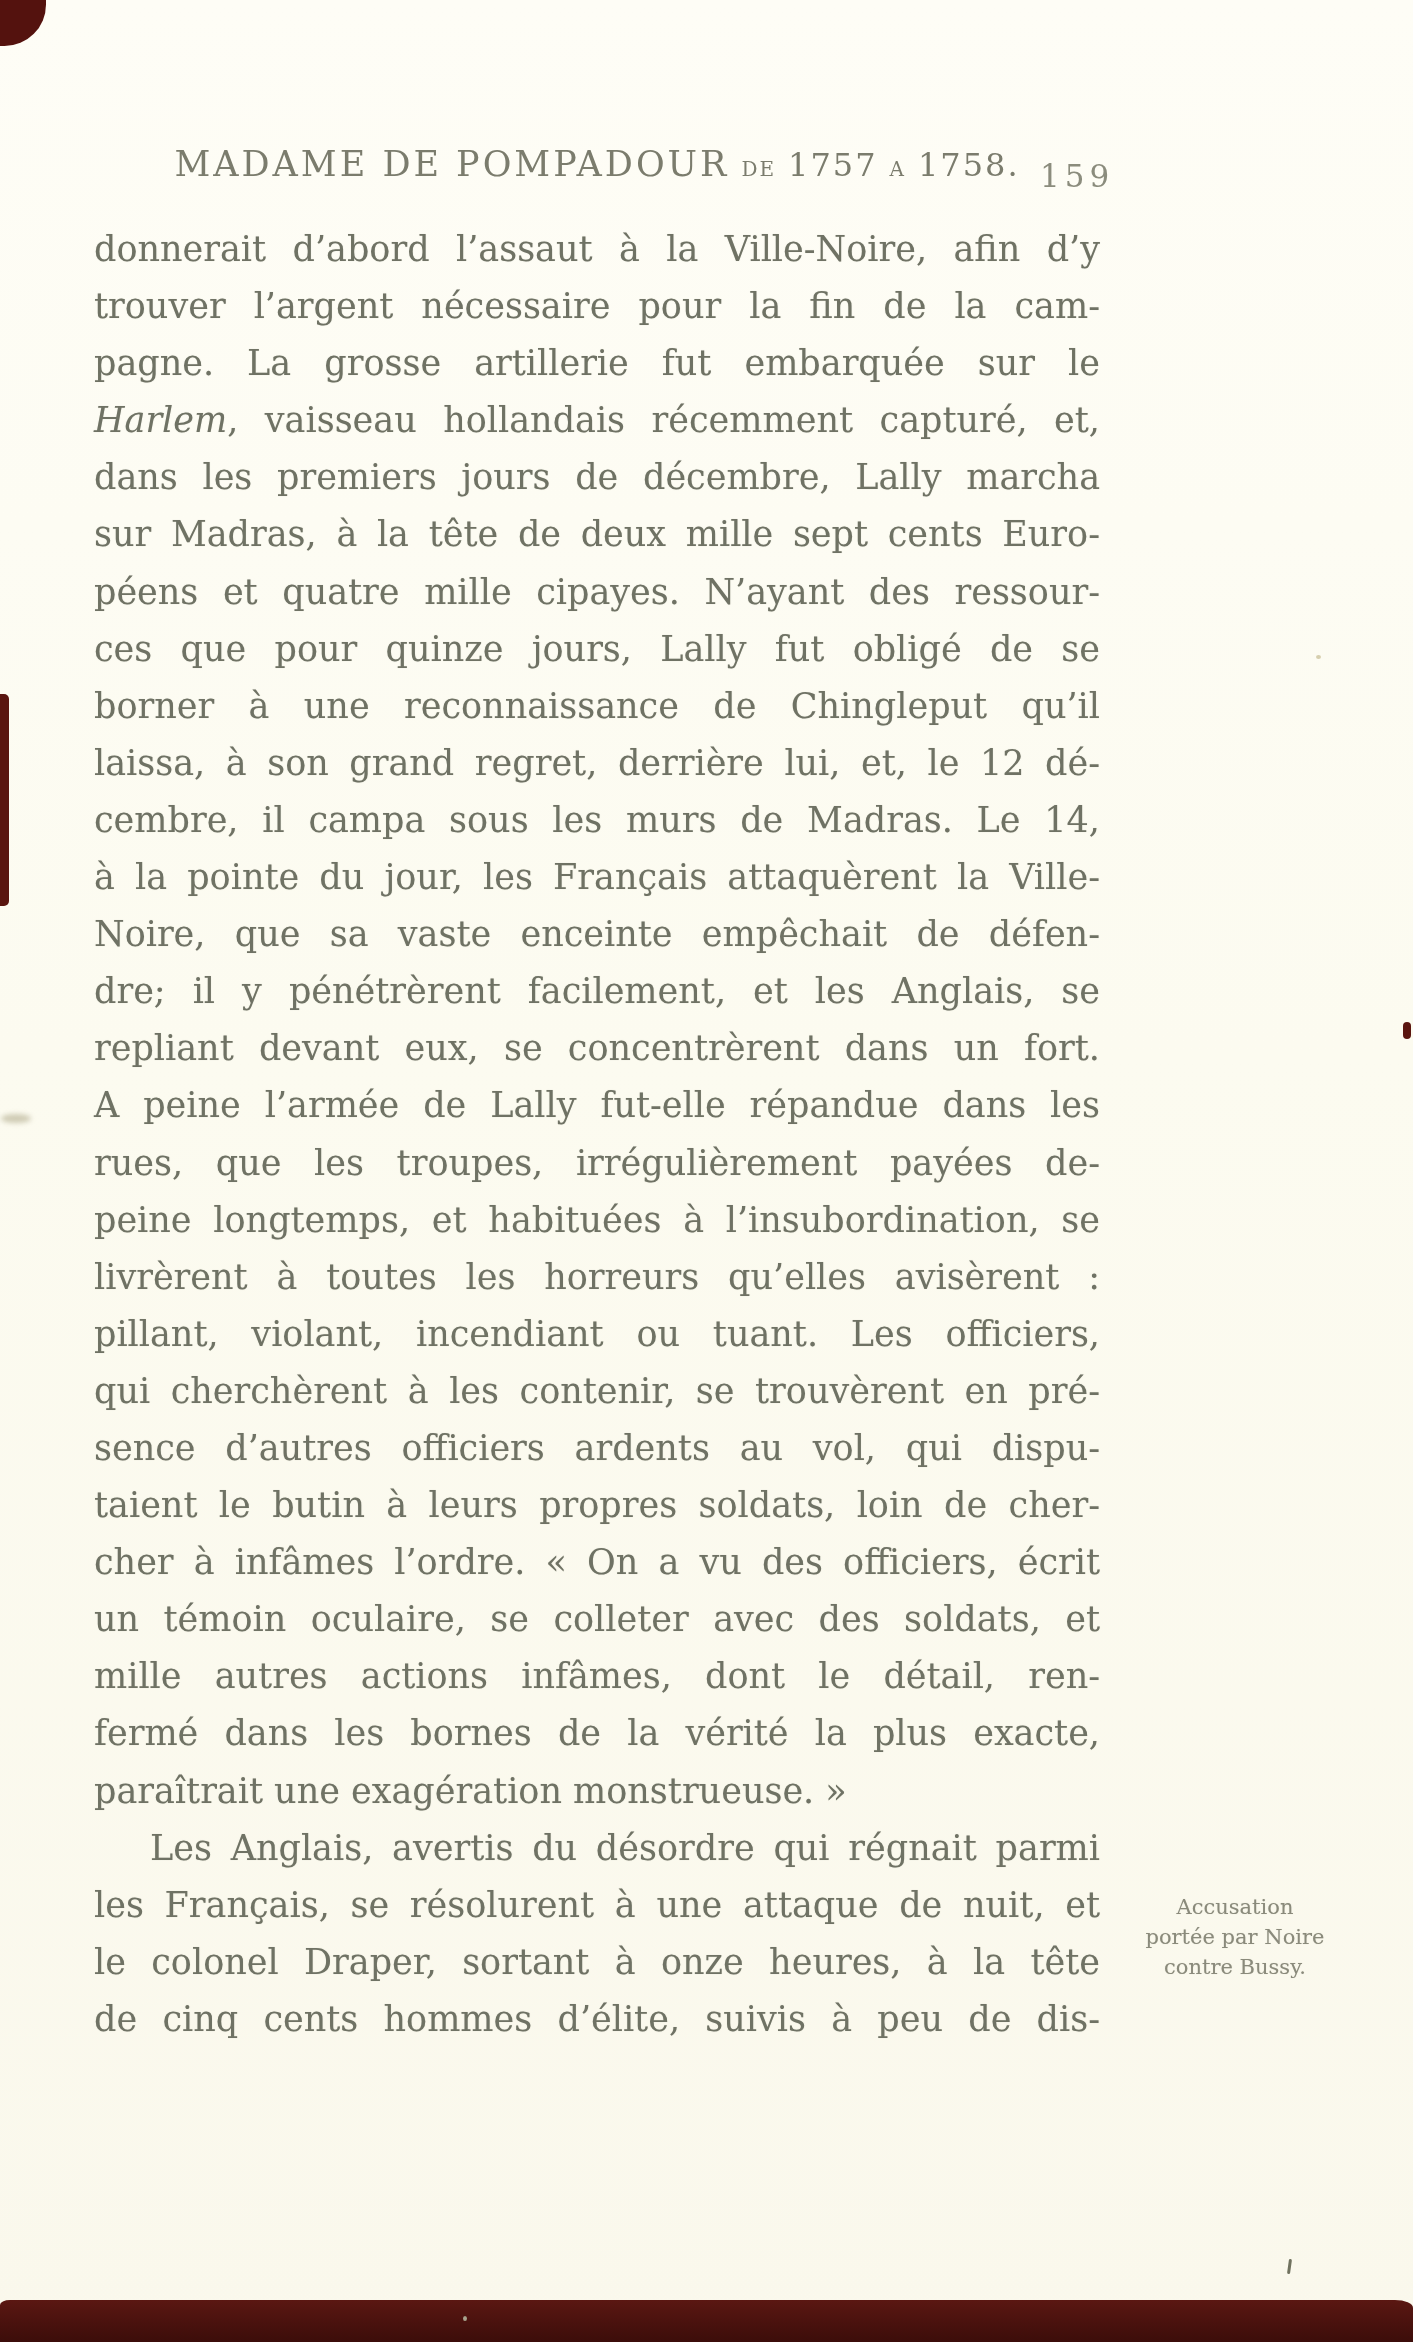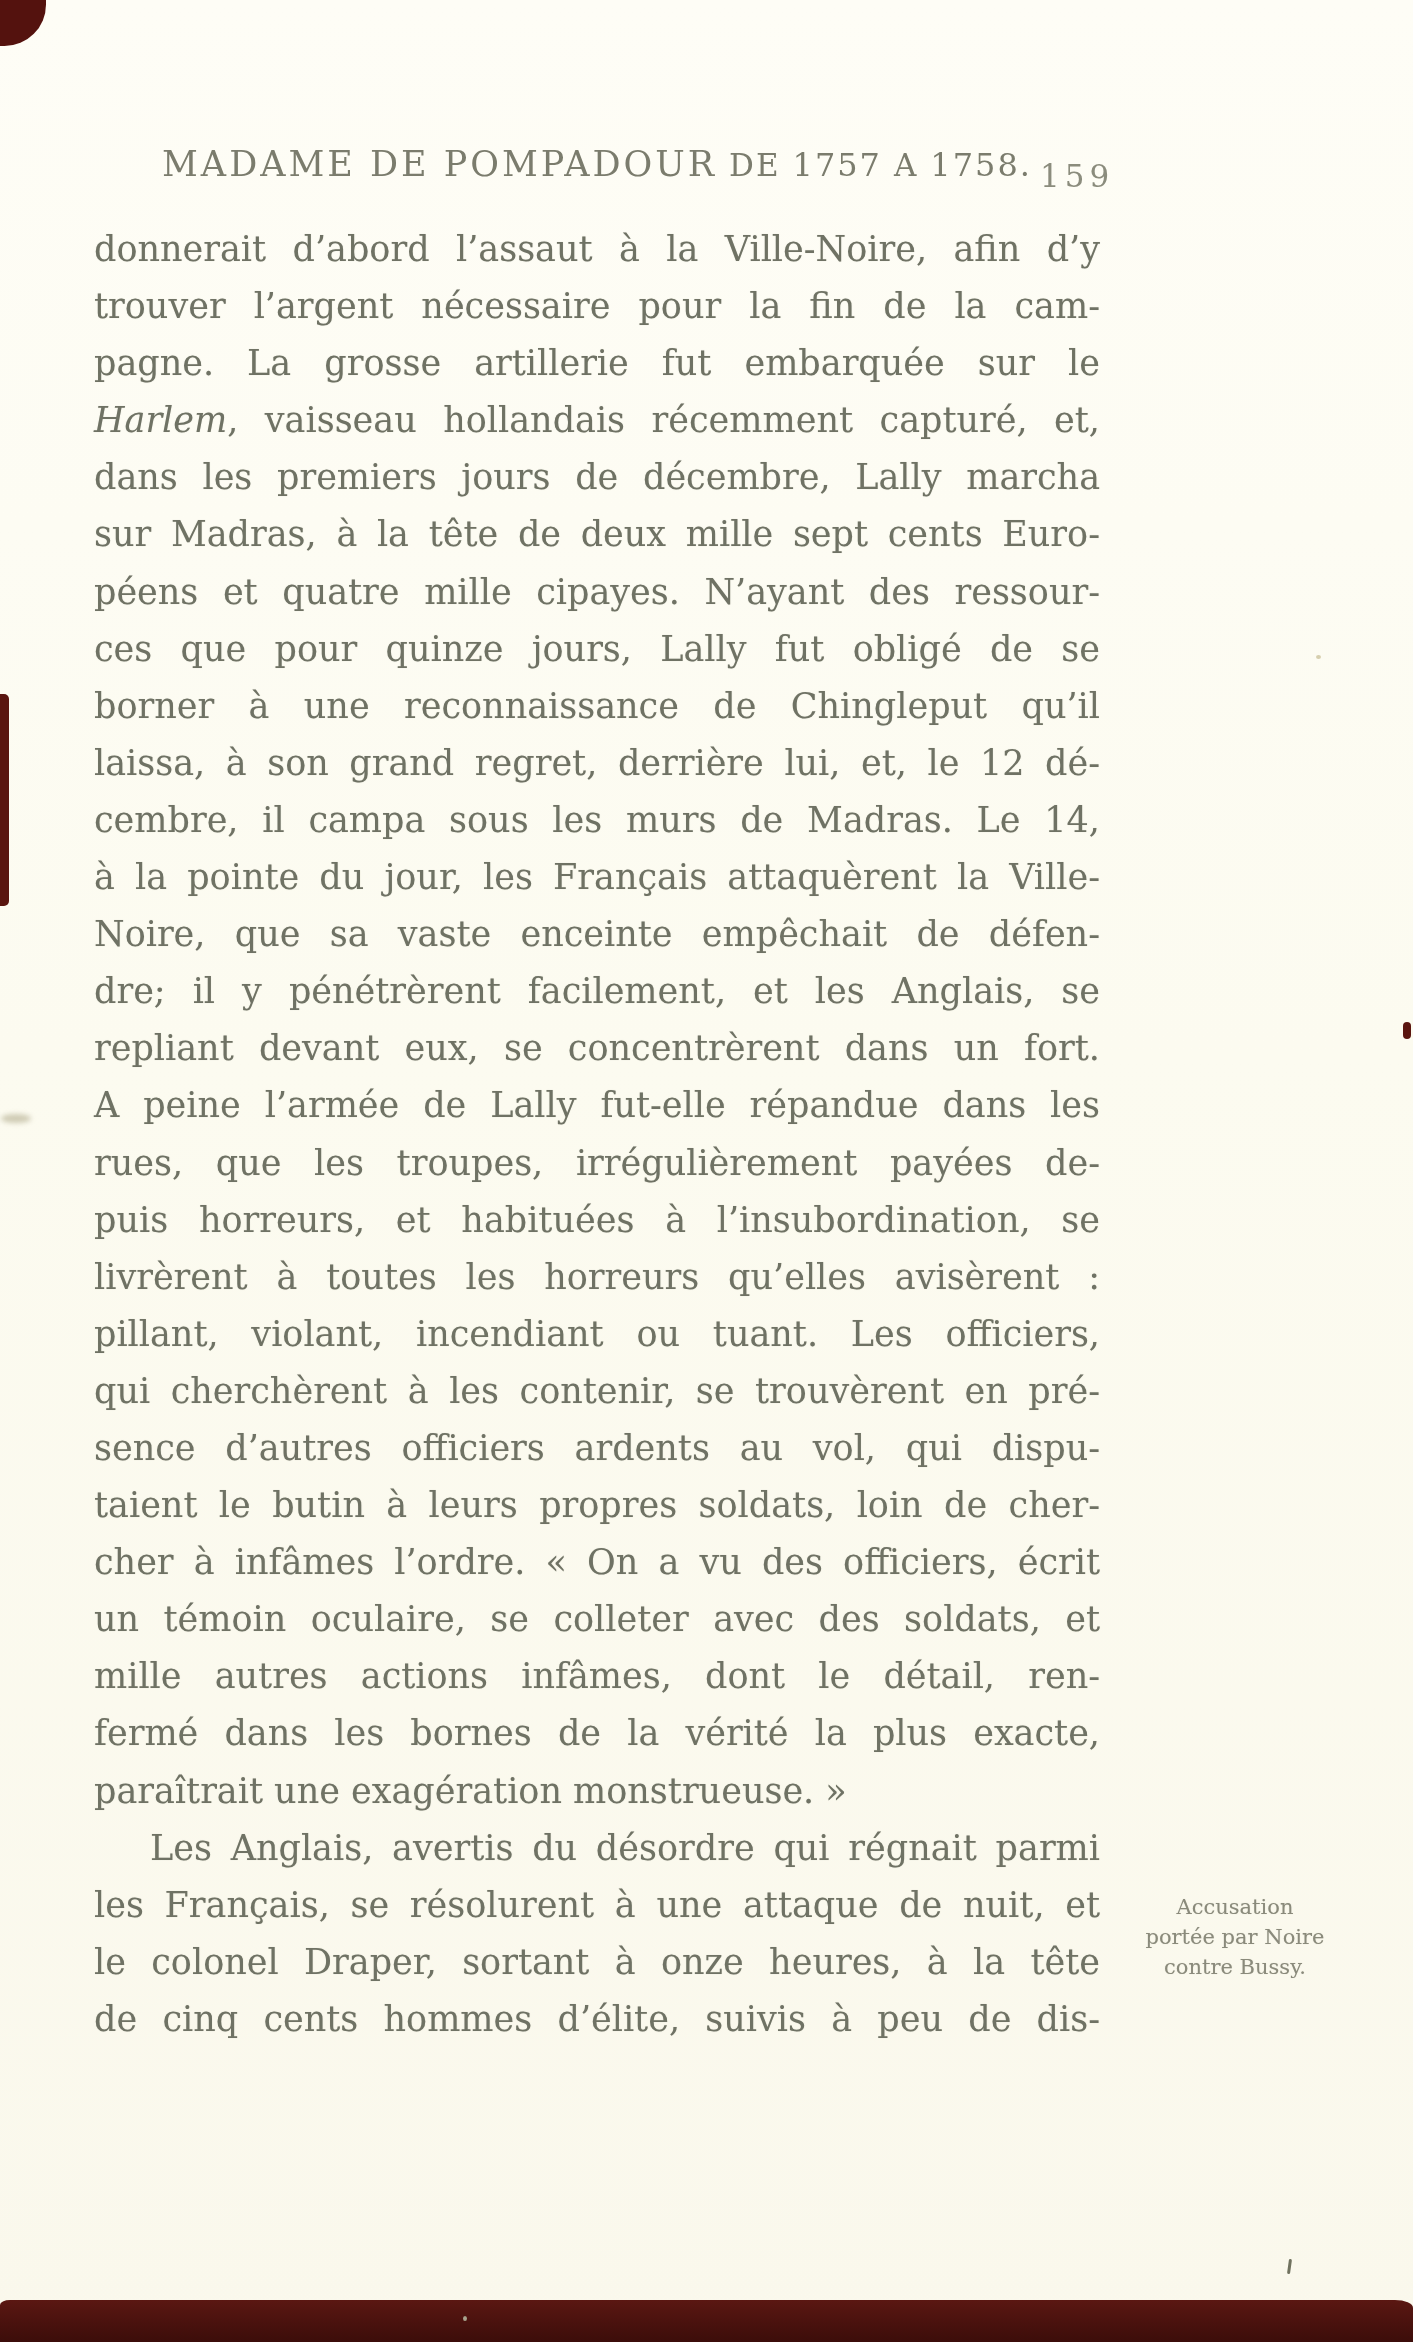--- a/index.html
+++ b/index.html
@@ -6,21 +6,21 @@
   body{
     width:1413px;height:2342px;position:relative;overflow:hidden;
     background:linear-gradient(180deg,#fefdf6 0%,#fcfbf0 45%,#faf8ec 100%);
     font-family:"DejaVu Serif", serif;
   }
   .running-header{
     position:absolute;left:94px;top:144px;width:1006px;
     text-align:center;color:#7b7c6d;white-space:nowrap;
   }
   .t-main{font-size:35px;letter-spacing:3px;}
-  .t-sc{font-size:31px;letter-spacing:2px;margin:0 12px;}
+  .t-sc{font-size:20px;letter-spacing:2px;margin:0 12px;}
   .t-year{font-size:32px;letter-spacing:2px;}
   .pagenum{
     position:absolute;left:1040px;top:158px;font-size:31px;
     letter-spacing:5px;color:#8b8c7d;
   }
   .body-text{
     position:absolute;left:94px;top:221px;width:1006px;
     font-size:35px;line-height:57.1px;color:#6f7264;
     text-shadow:0 0 1px rgba(110,114,98,0.25);
   }
@@ -67,21 +67,21 @@
     <div class="line">ces que pour quinze jours, Lally fut obligé de se</div>
     <div class="line">borner à une reconnaissance de Chingleput qu’il</div>
     <div class="line">laissa, à son grand regret, derrière lui, et, le 12 dé-</div>
     <div class="line">cembre, il campa sous les murs de Madras. Le 14,</div>
     <div class="line">à la pointe du jour, les Français attaquèrent la Ville-</div>
     <div class="line">Noire, que sa vaste enceinte empêchait de défen-</div>
     <div class="line">dre; il y pénétrèrent facilement, et les Anglais, se</div>
     <div class="line">repliant devant eux, se concentrèrent dans un fort.</div>
     <div class="line">A peine l’armée de Lally fut-elle répandue dans les</div>
     <div class="line">rues, que les troupes, irrégulièrement payées de-</div>
-    <div class="line">puis horreurs, et habituées à l’insubordination, se</div>
+    <div class="line">peine longtemps, et habituées à l’insubordination, se</div>
     <div class="line">livrèrent à toutes les horreurs qu’elles avisèrent :</div>
     <div class="line">pillant, violant, incendiant ou tuant. Les officiers,</div>
     <div class="line">qui cherchèrent à les contenir, se trouvèrent en pré-</div>
     <div class="line">sence d’autres officiers ardents au vol, qui dispu-</div>
     <div class="line">taient le butin à leurs propres soldats, loin de cher-</div>
     <div class="line">cher à infâmes l’ordre. « On a vu des officiers, écrit</div>
     <div class="line">un témoin oculaire, se colleter avec des soldats, et</div>
     <div class="line">mille autres actions infâmes, dont le détail, ren-</div>
     <div class="line">fermé dans les bornes de la vérité la plus exacte,</div>
     <div class="line endline">paraîtrait une exagération monstrueuse. »</div>

